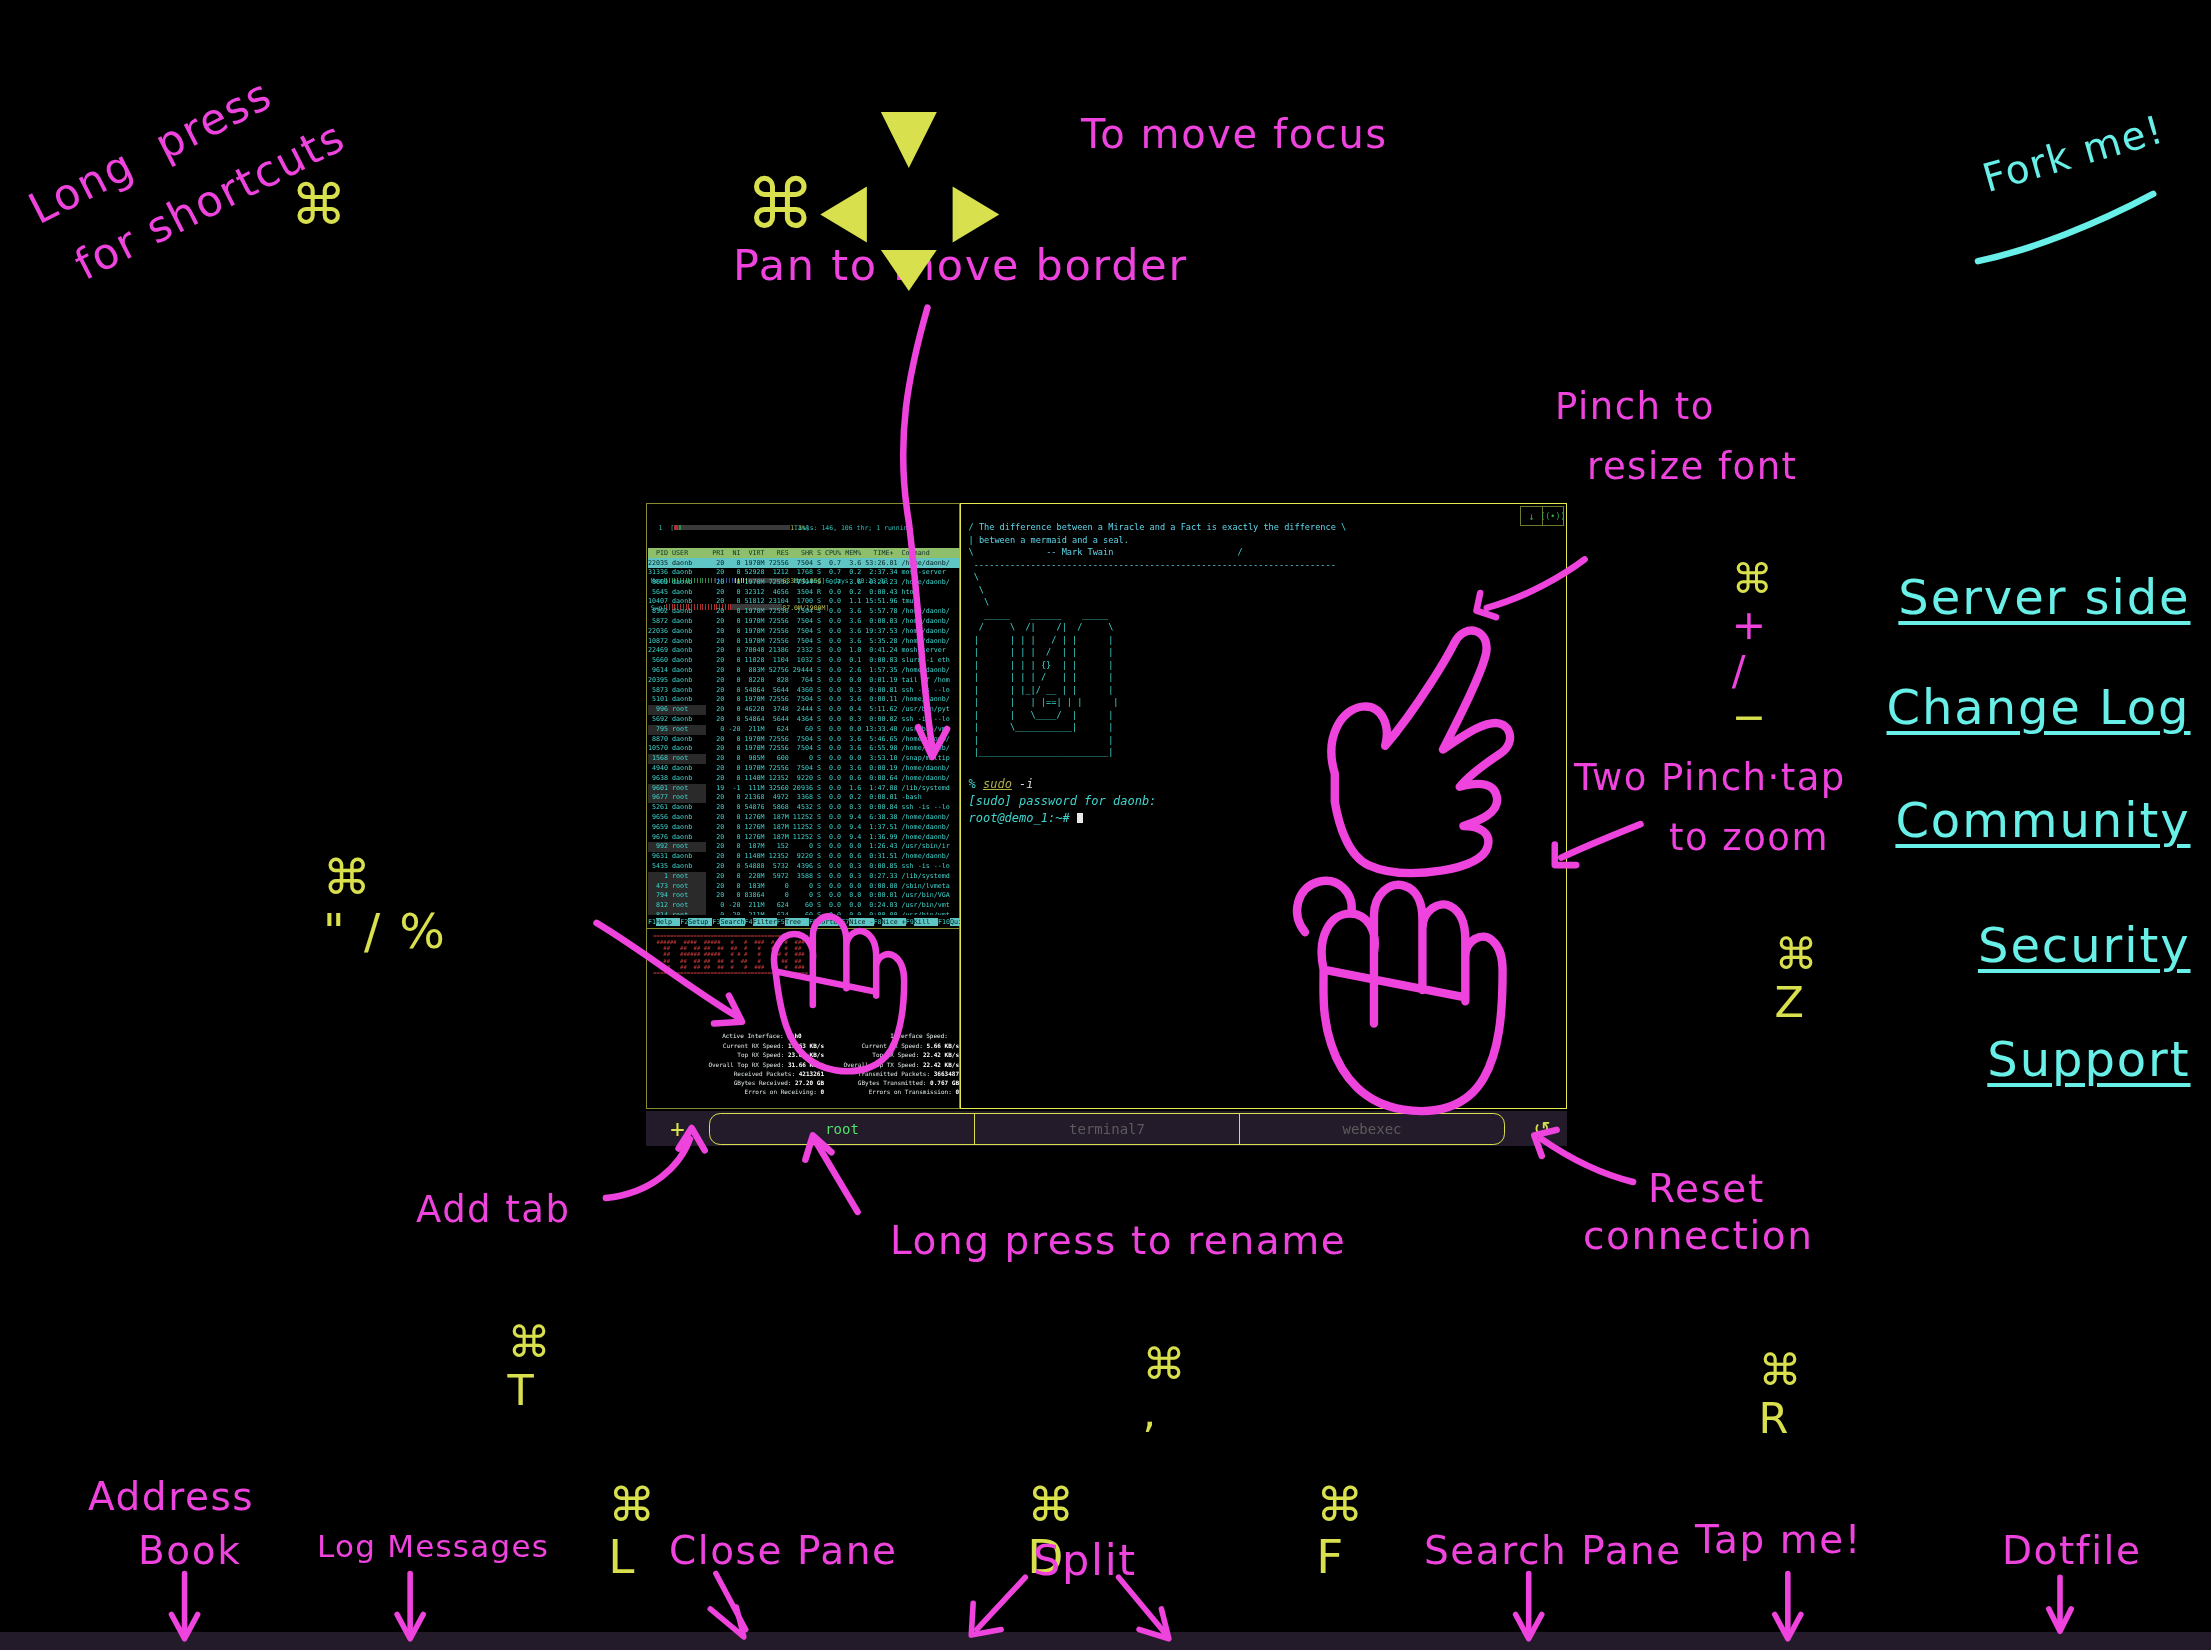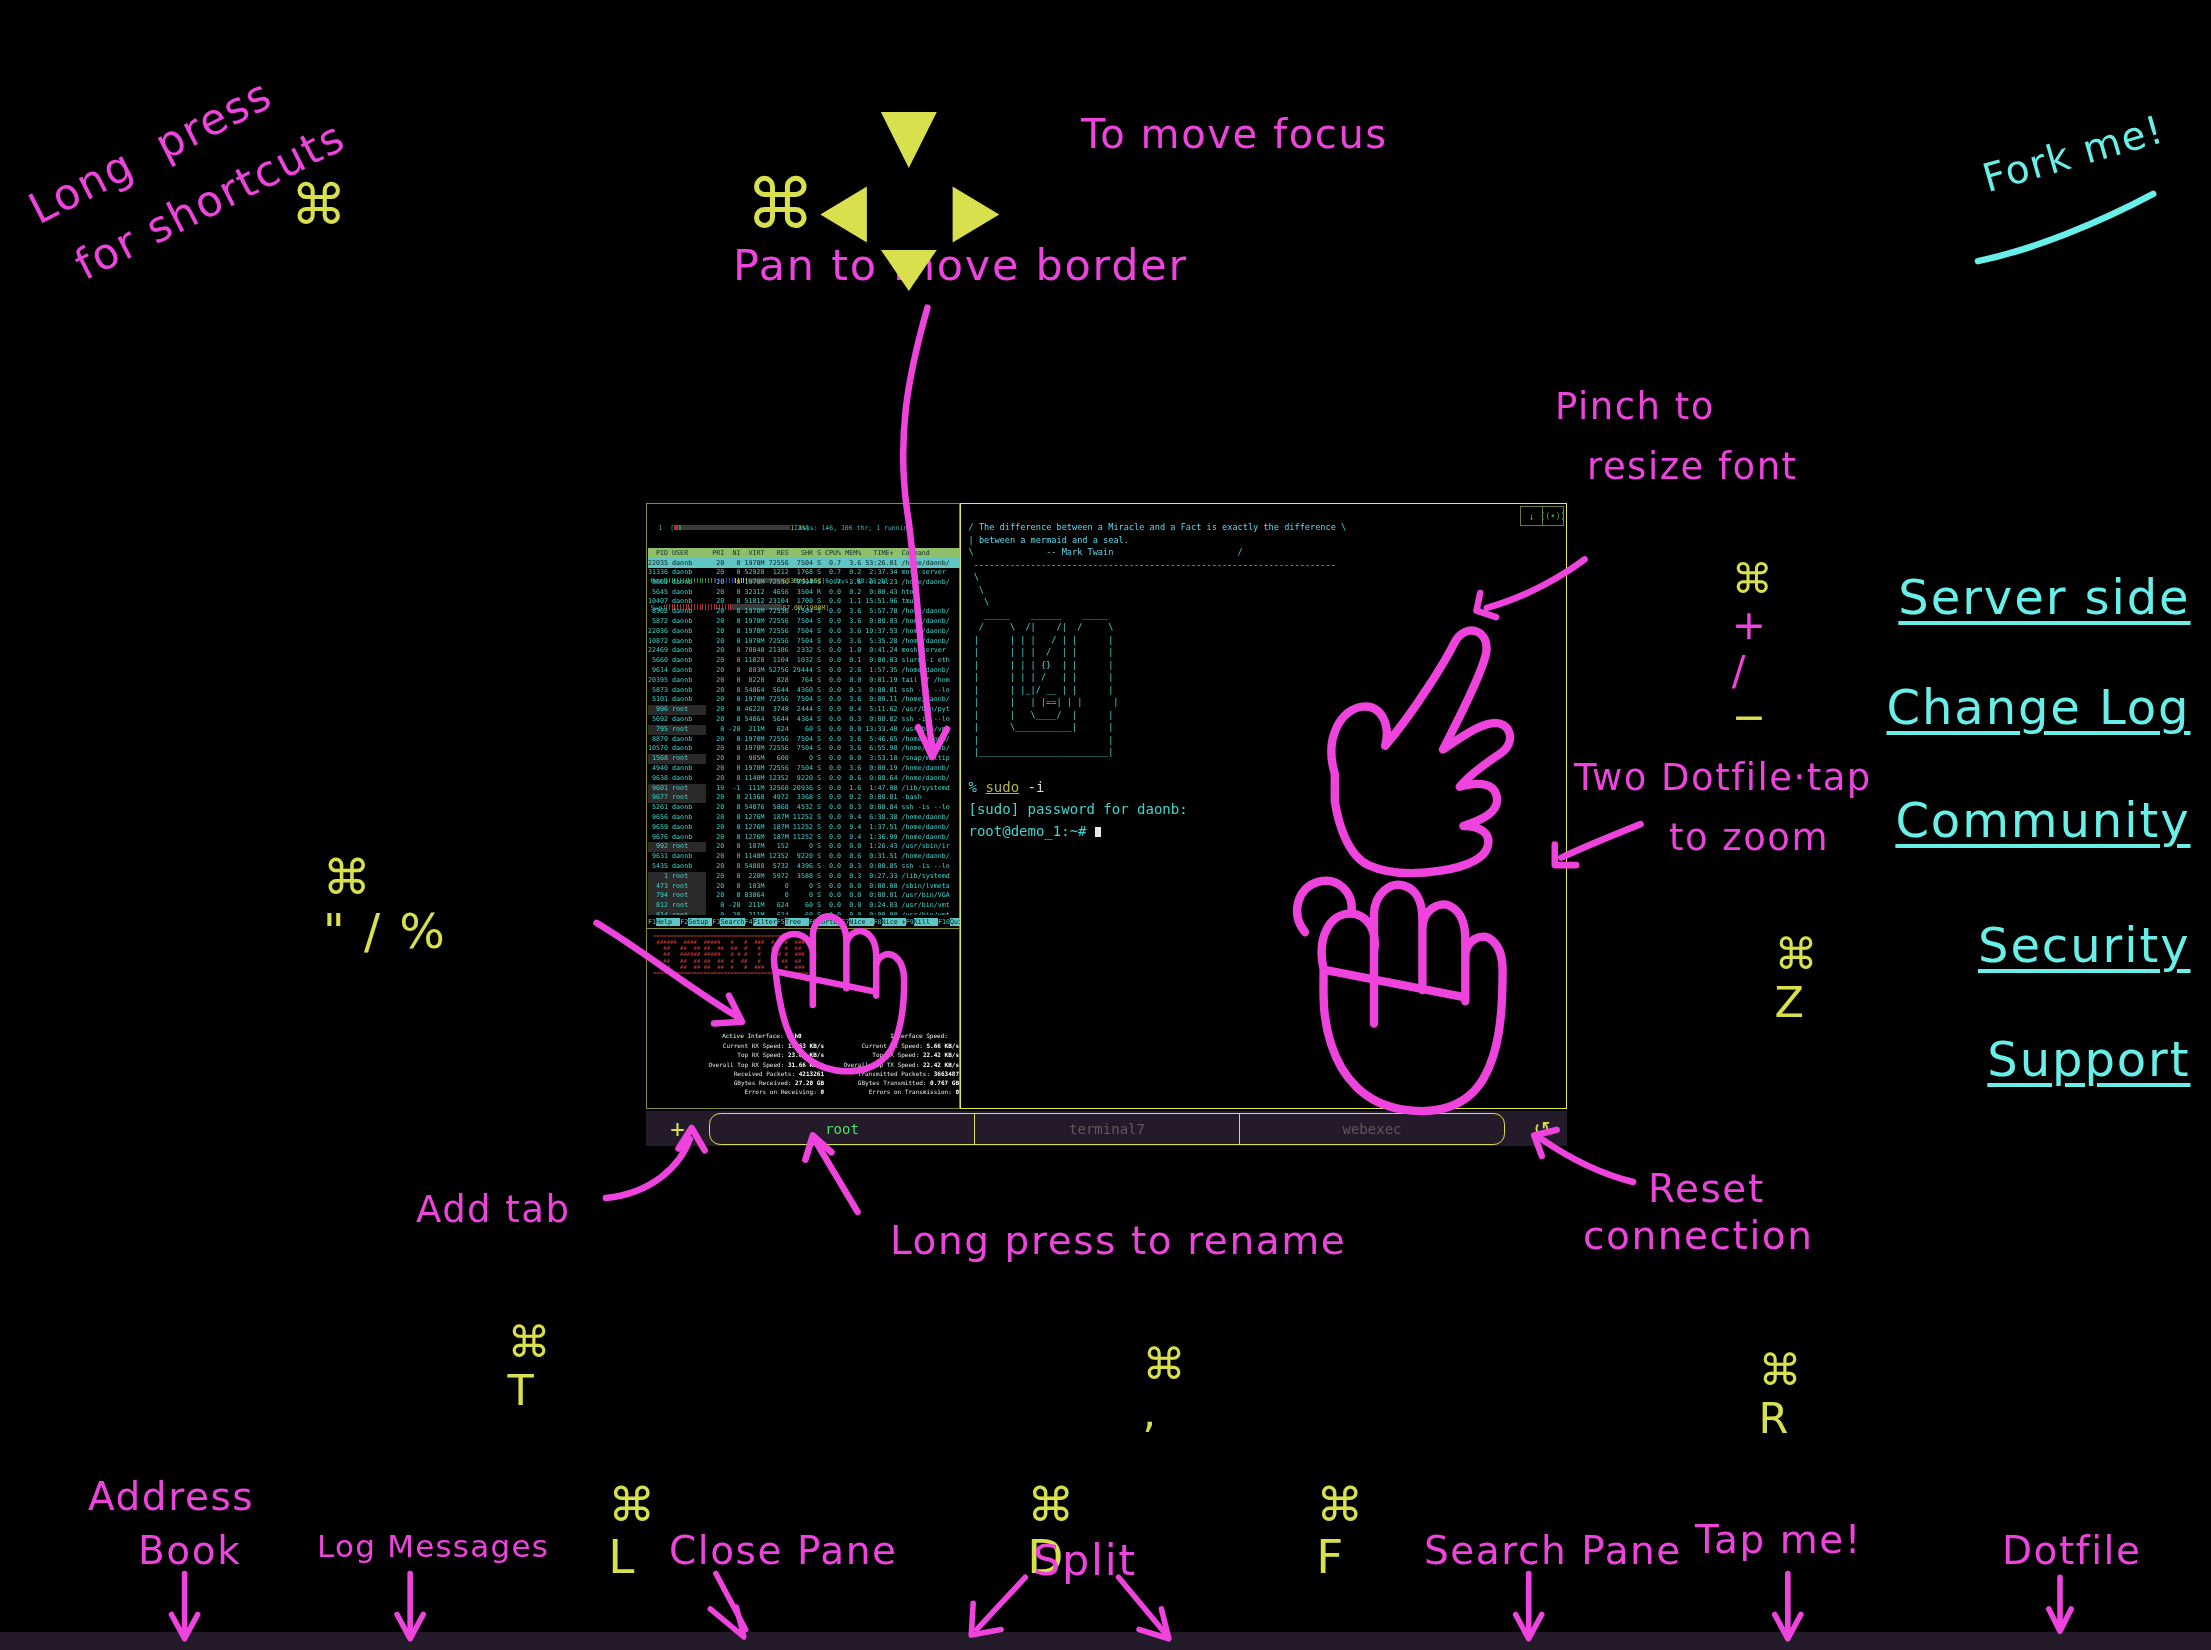--- a/index.html
+++ b/index.html
@@ -49,21 +49,21 @@
   #netwrap .ttl{color:#e9f2f2;}
   #netwrap b{color:#ffffff;}
   #ascii{position:absolute;left:2.8px;top:3.7px;font-size:5.6px;line-height:6.2px;
          color:#cf3b3b;}
 
   
   #quote{position:absolute;left:7.5px;top:4.7px;font-size:8.6px;line-height:12.5px;
          color:#5fd7ea;}
   #cowart{position:absolute;left:7.5px;top:67px;font-size:8.6px;line-height:12.5px;
           color:#3fd6cf;}
-  #prompt{position:absolute;left:7.5px;top:272px;font-size:14px;line-height:22px;}
+  #prompt{position:absolute;left:7.5px;top:272px;font-size:12px;line-height:17px;font-style:italic;}
   .pc-green{color:#3fd6cf;}
   .pc-yellow{color:#b5b24a;}
   .cursor{display:inline-block;width:6.5px;height:10.3px;background:#e8e8e8;
           vertical-align:-0.9px;}
 
   
   #paneBtns{position:absolute;right:1.9px;top:1.9px;display:flex;}
   .pbtn{width:20.5px;height:18.6px;border:0.9px solid #6e7a2e;margin-left:-0.9px;
         display:flex;align-items:center;justify-content:center;
         color:#2faa4a;font-size:10.3px;font-family:"DejaVu Sans Mono",monospace;}
@@ -198,21 +198,21 @@
     <span class="pink">+</span>
     <span class="pink">/</span>
     <span>−</span>
   </div>
 
   <div class="hand yellow" style="left:254px;top:797px;font-size:48px;">
     <span>⌘</span>
     <span>" / %</span>
   </div>
 
-  <div class="hand pink" style="left:1574px;top:757px;font-size:37px;">Two Dotfile·tap</div>
+  <div class="hand pink" style="left:1574px;top:757px;font-size:37px;">Two Pinch·tap</div>
   <div class="hand pink" style="left:1669px;top:817px;font-size:37px;">to zoom</div>
   <div class="hand yellow" style="left:1713px;top:882px;font-size:43px;">
     <span>⌘</span>
     <span>Z</span>
   </div>
 
   <div class="hand pink" style="left:416px;top:1189px;font-size:37px;">Add tab</div>
   <div class="hand yellow" style="left:446px;top:1270px;font-size:43px;">
     <span>⌘</span>
     <span>T</span>

